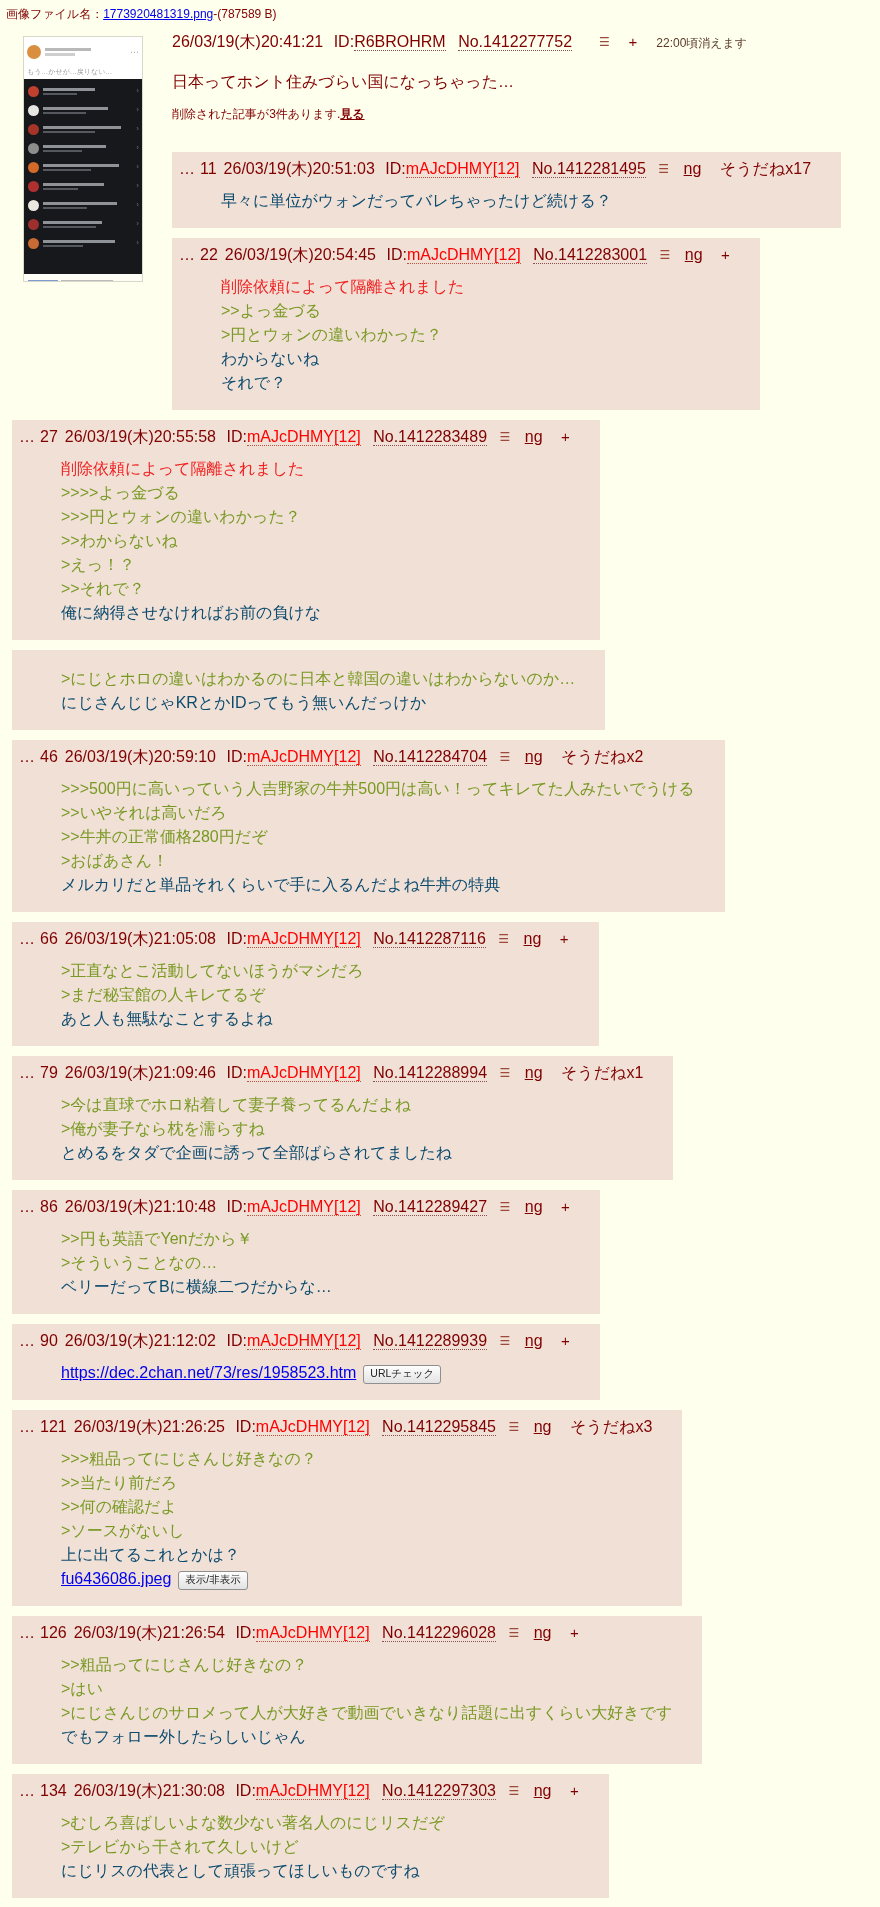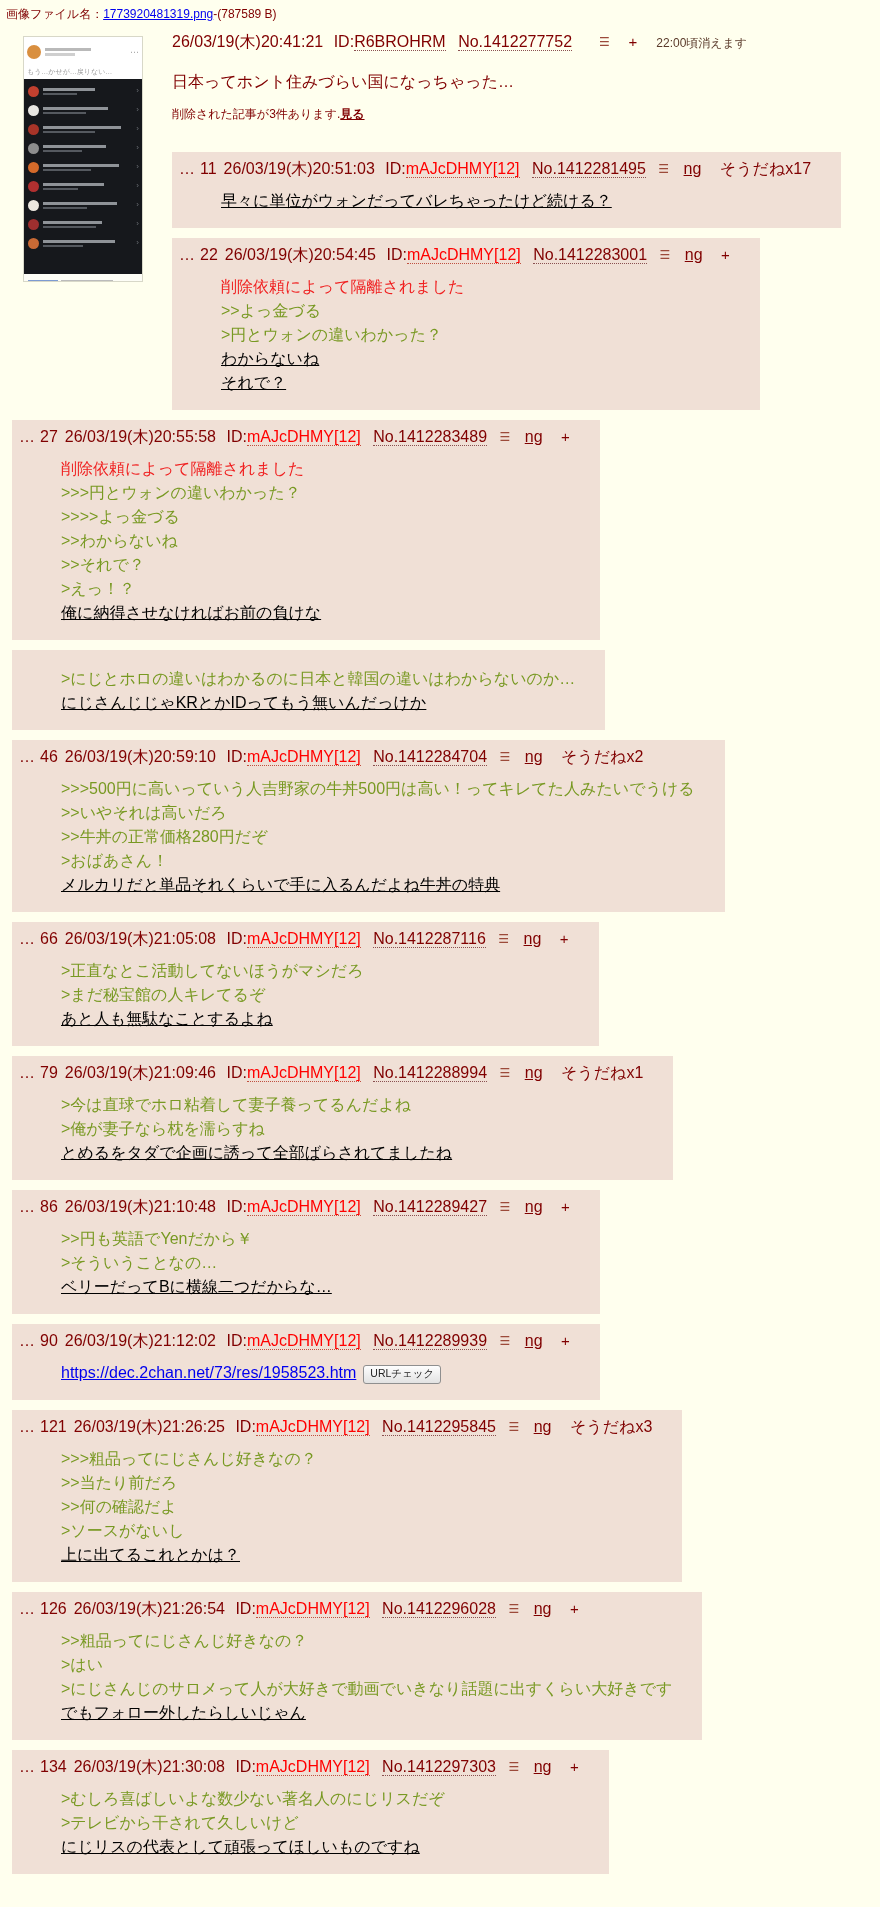--- a/index.html
+++ b/index.html
@@ -71,21 +71,21 @@
   .rdate{margin-right:6px;}
   .idwrap{margin-right:8px;}
   .rid{color:#FF0000;border-bottom:1px dotted #c05040;}
   .rno{border-bottom:1px dotted #8a5050;text-decoration:none;color:#800000;margin-right:8px;}
   .rhead .menu-icon{margin-right:10px;}
   .ng-link{color:#800000;text-decoration:underline;margin-right:14px;}
   .sodane{color:#800000;}
   .rbody{margin:10px 0 0 42px;line-height:24px;}
   .greentext-line{color:#789922;}
   .deletion-alert-line{color:#F02020;}
-  .post-text-line{color:#000000;text-decoration:underline;}
+  .post-text-line{color:#0c4a6e;}
   .mini-btn{
     font-size:10.5px;
     padding:1px 6px 2px 6px;
     border:1px solid #8f8f8f;
     border-radius:3px;
     background:linear-gradient(#fefefe,#e2e2e2);
     color:#222;
     margin-left:7px;
     font-family:"Liberation Sans","DejaVu Sans",sans-serif;
     vertical-align:1px;
@@ -232,25 +232,25 @@
     <div class="rhead">
       <span class="dots">…</span><span class="rnum">27</span><span class="rdate">26/03/19(木)20:55:58</span>
       <span class="idwrap"><span class="id-prefix">ID:</span><span class="rid">mAJcDHMY[12]</span></span>
       <a class="rno">No.1412283489</a>
       <span class="menu-icon">☰</span>
       <a class="ng-link">ng</a>
       <span class="sodane plus-btn">+</span>
     </div>
     <div class="rbody">
           <div class="deletion-alert-line">削除依頼によって隔離されました</div>
+          <div class="greentext-line">&gt;&gt;&gt;&gt;よっ金づる</div>
           <div class="greentext-line">&gt;&gt;&gt;円とウォンの違いわかった？</div>
-          <div class="greentext-line">&gt;&gt;&gt;&gt;よっ金づる</div>
           <div class="greentext-line">&gt;&gt;わからないね</div>
+          <div class="greentext-line">&gt;えっ！？</div>
           <div class="greentext-line">&gt;&gt;それで？</div>
-          <div class="greentext-line">&gt;えっ！？</div>
           <div class="post-text-line">俺に納得させなければお前の負けな</div>
         </div>
   </div>
       <div class="reply">
     <div class="rbody">
           <div class="greentext-line">&gt;にじとホロの違いはわかるのに日本と韓国の違いはわからないのか…</div>
           <div class="post-text-line">にじさんじじゃKRとかIDってもう無いんだっけか</div>
         </div>
   </div>
       <div class="reply">
@@ -336,20 +336,21 @@
       <span class="menu-icon">☰</span>
       <a class="ng-link">ng</a>
       <span class="sodane">そうだねx3</span>
     </div>
     <div class="rbody">
           <div class="greentext-line">&gt;&gt;&gt;粗品ってにじさんじ好きなの？</div>
           <div class="greentext-line">&gt;&gt;当たり前だろ</div>
           <div class="greentext-line">&gt;&gt;何の確認だよ</div>
           <div class="greentext-line">&gt;ソースがないし</div>
           <div class="post-text-line">上に出てるこれとかは？</div>
+          <div><a class="blue-link">fu6436086.jpeg</a><button class="mini-btn">表示/非表示</button></div>
         </div>
   </div>
       <div class="reply">
     <div class="rhead">
       <span class="dots">…</span><span class="rnum">126</span><span class="rdate">26/03/19(木)21:26:54</span>
       <span class="idwrap"><span class="id-prefix">ID:</span><span class="rid">mAJcDHMY[12]</span></span>
       <a class="rno">No.1412296028</a>
       <span class="menu-icon">☰</span>
       <a class="ng-link">ng</a>
       <span class="sodane plus-btn">+</span>

